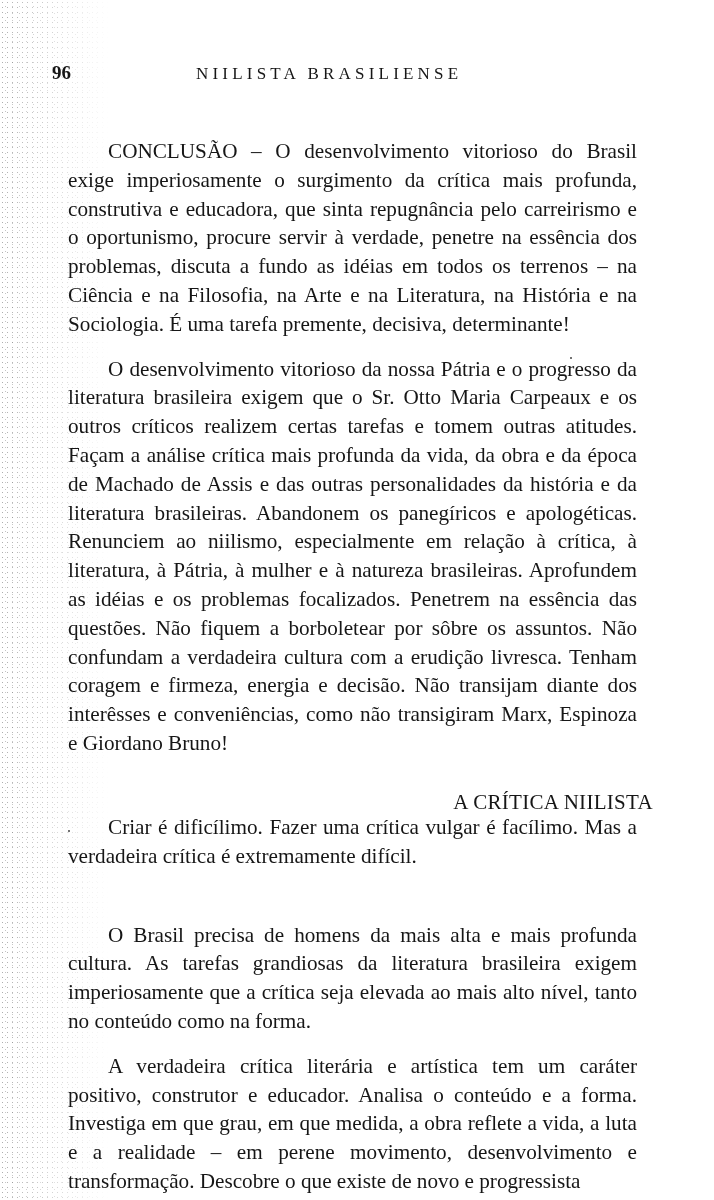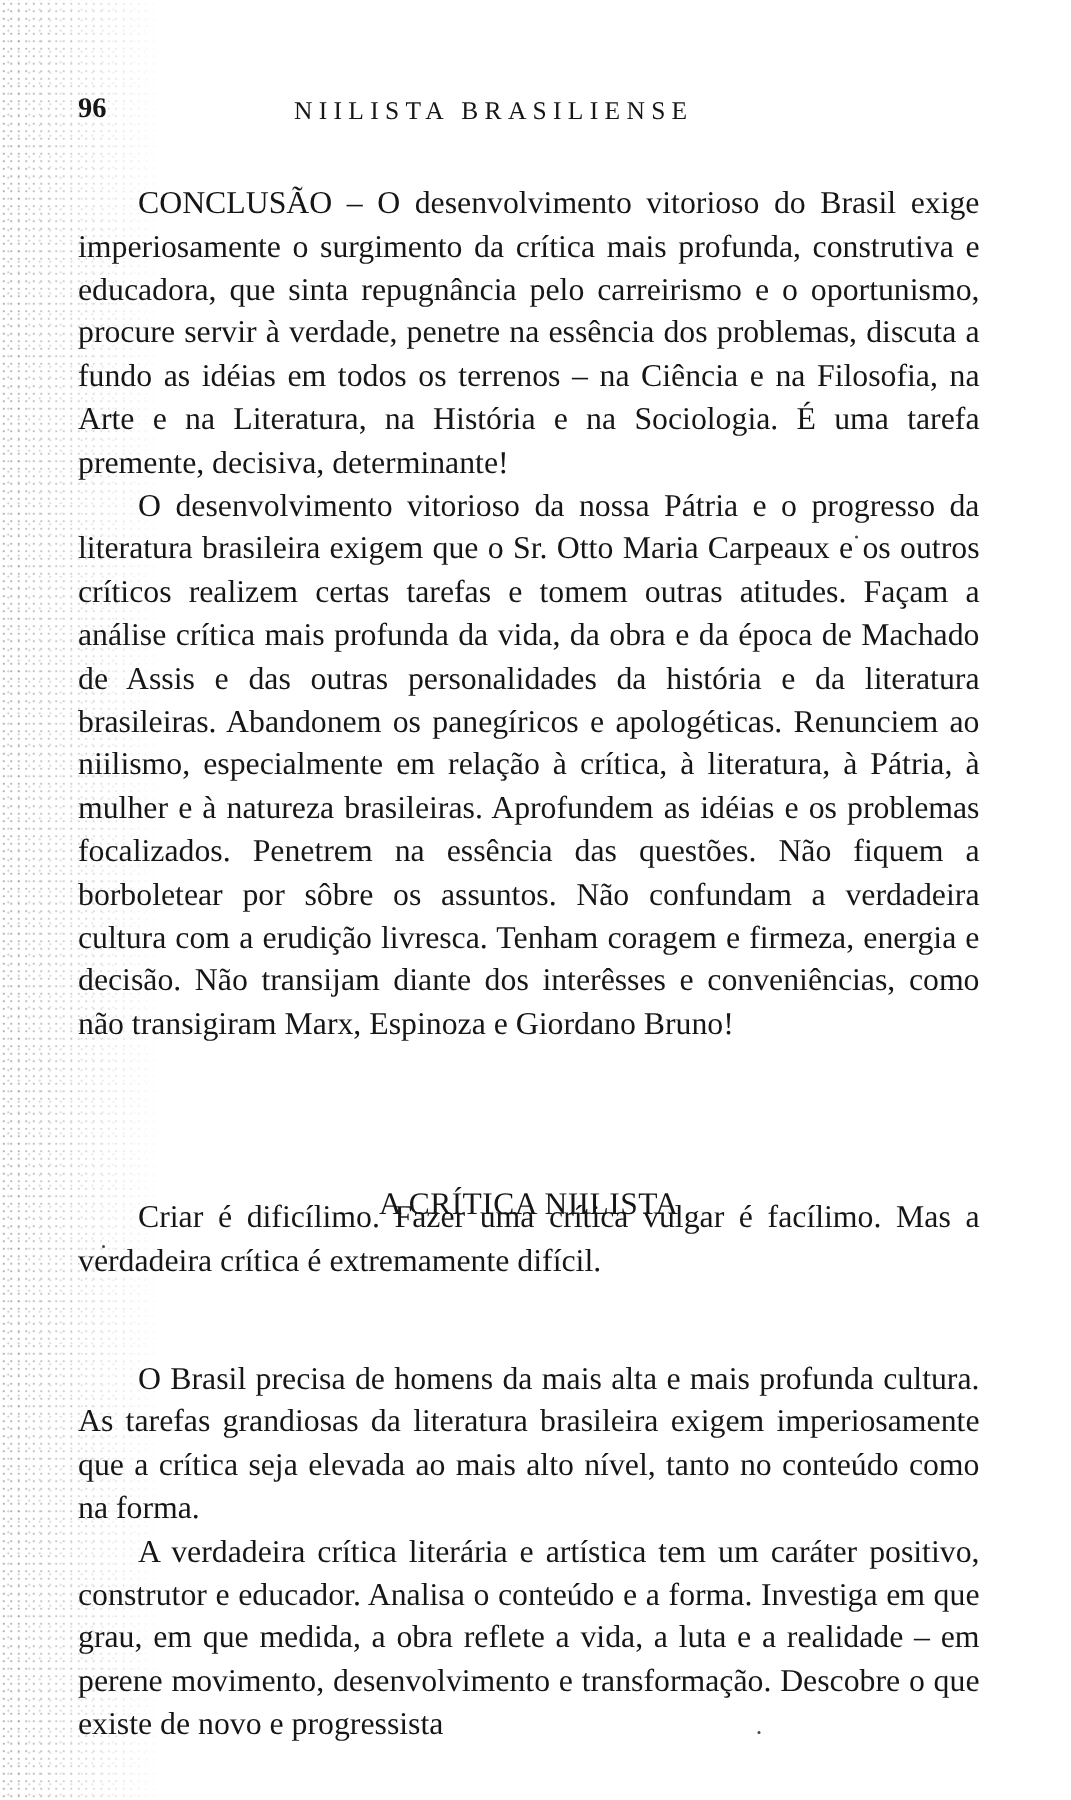--- a/index.html
+++ b/index.html
@@ -54,31 +54,31 @@
     .text-block {
       position: absolute;
       left: 52px;
       width: 601px;
       font-size: 21.2px;
       line-height: 28.8px;
       text-align: justify;
       hyphens: manual;
     }
     .text-block p {
-      margin: 0;
+      margin: 16px;
       text-indent: 40px;
     }
     #block1 { top: 121px; }
     #block2 { top: 797px; }
     .section-heading {
       position: absolute;
       top: 790px;
       left: 52px;
       width: 601px;
-      text-align: center;
+      text-align: right;
       font-size: 21px;
       letter-spacing: 0.3px;
     }
     .stray-dot {
       position: absolute;
       width: 2px;
       height: 2px;
       background: #444;
       border-radius: 50%;
     }

